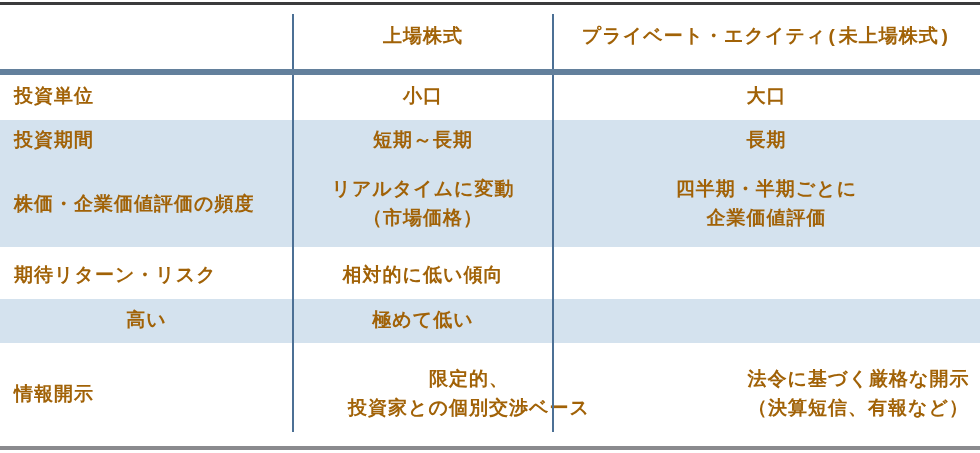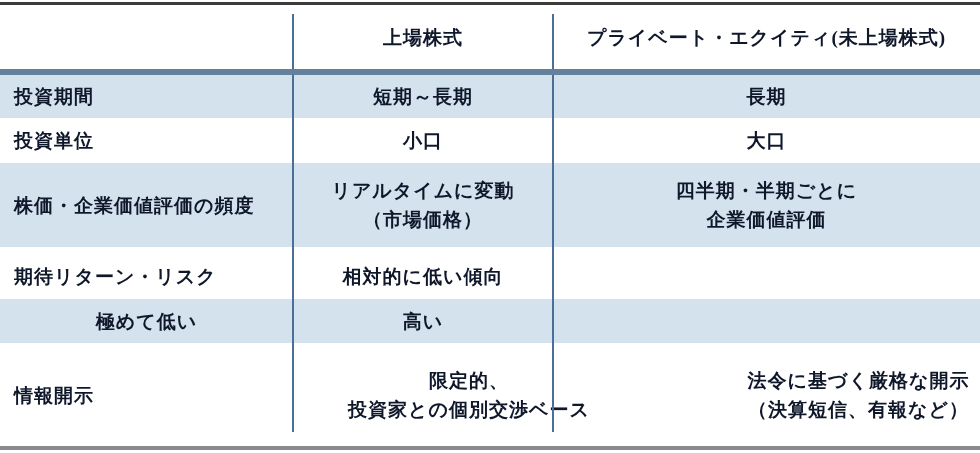--- a/index.html
+++ b/index.html
@@ -1,22 +1,22 @@
 <!DOCTYPE html>
 <html lang="ja" style="--row-alt: #d4e2ee; --header-line: #63809c; --separator: #4c7095; --top-border: #3b3b3c; --bottom-border: #8a8a8e; --text: #1a1a1a;"><head>
 <meta charset="utf-8">
 <style>
   html,body{margin:0;padding:0;background:#ffffff;}
   .stage{
     position:relative;
     width:980px;height:453px;
     background:#ffffff;
     overflow:hidden;
-    font-family:Liberation Serif, serif;
-    color:#0f172a;
+    font-family:Liberation Mono, monospace;
+    color:#a16207;
     font-weight:bold;
     font-size:19px;
     letter-spacing:1px;
   }
   .top-border{
     position:absolute;top:2px;left:0;width:980px;height:3px;
     background:var(--top-border,#3b3b3c);
   }
   .bottom-border{
     position:absolute;top:446px;left:0;width:980px;height:4px;
@@ -75,41 +75,41 @@
       <div class="cell val">
         <span class="line">上場株式</span>
       </div>
       <div class="cell val">
         <span class="line">プライベート・エクイティ(未上場株式)</span>
       </div>
     </div>
 
     <div class="thick-divider"></div>
 
+    <div class="row r2">
+      <div class="cell label">
+        <span class="line">投資単位</span>
+      </div>
+      <div class="cell val">
+        <span class="line">小口</span>
+      </div>
+      <div class="cell val">
+        <span class="line">大口</span>
+      </div>
+    </div>
+
     <div class="row r1 alt">
       <div class="cell label">
         <span class="line">投資期間</span>
       </div>
       <div class="cell val">
         <span class="line">短期～長期</span>
       </div>
       <div class="cell val">
         <span class="line">長期</span>
-      </div>
-    </div>
-
-    <div class="row r2">
-      <div class="cell label">
-        <span class="line">投資単位</span>
-      </div>
-      <div class="cell val">
-        <span class="line">小口</span>
-      </div>
-      <div class="cell val">
-        <span class="line">大口</span>
       </div>
     </div>
 
     <div class="row r3 alt">
       <div class="cell label">
         <span class="line">株価・企業価値評価の頻度</span>
       </div>
       <div class="cell val">
         <span class="line">リアルタイムに変動</span>
         <span class="line">（市場価格）</span>
@@ -124,24 +124,24 @@
       <div class="cell label">
         <span class="line">期待リターン・リスク</span>
       </div>
       <div class="cell val">
         <span class="line">相対的に低い傾向</span>
       </div>
     </div>
 
     <div class="row r5 alt">
       <div class="cell val">
-        <span class="line">極めて低い</span>
+        <span class="line">高い</span>
       </div>
       <div class="cell val">
-        <span class="line">高い</span>
+        <span class="line">極めて低い</span>
       </div>
     </div>
 
     <div class="row r6">
       <div class="cell label">
         <span class="line">情報開示</span>
       </div>
       <div class="cell val">
         <span class="line">限定的、</span>
         <span class="line">投資家との個別交渉ベース</span>

